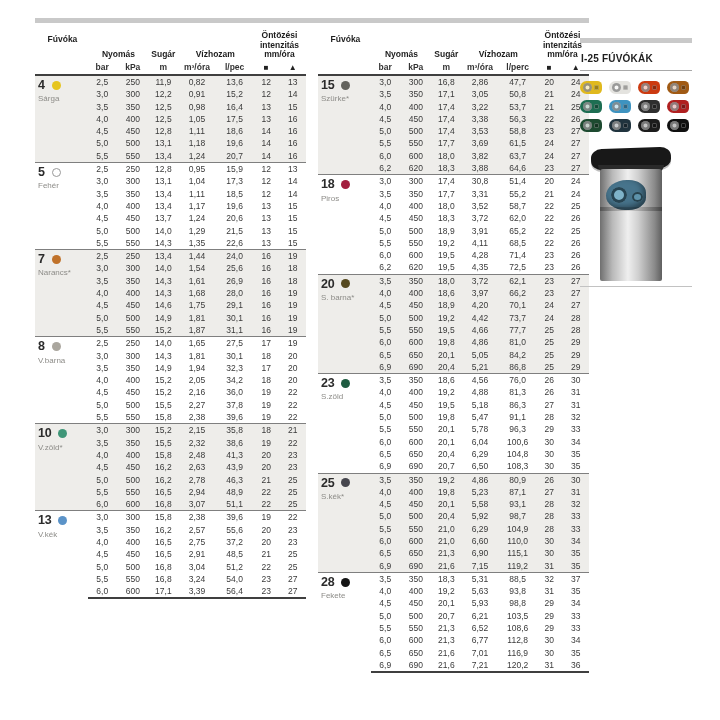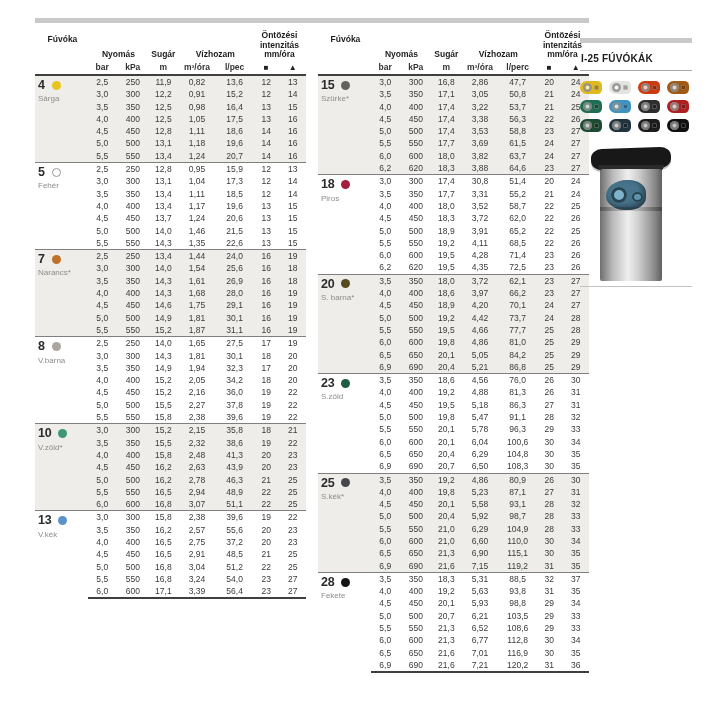--- a/index.html
+++ b/index.html
@@ -227,21 +227,21 @@
               <td>13,7</td>
               <td>1,24</td>
               <td>20,6</td>
               <td>13</td>
               <td>15</td>
             </tr>
             <tr>
               <td>5,0</td>
               <td>500</td>
               <td>14,0</td>
-              <td>1,46</td>
+              <td>1,29</td>
               <td>21,5</td>
               <td>13</td>
               <td>15</td>
             </tr>
             <tr>
               <td>5,5</td>
               <td>550</td>
               <td>14,3</td>
               <td>1,35</td>
               <td>22,6</td>

